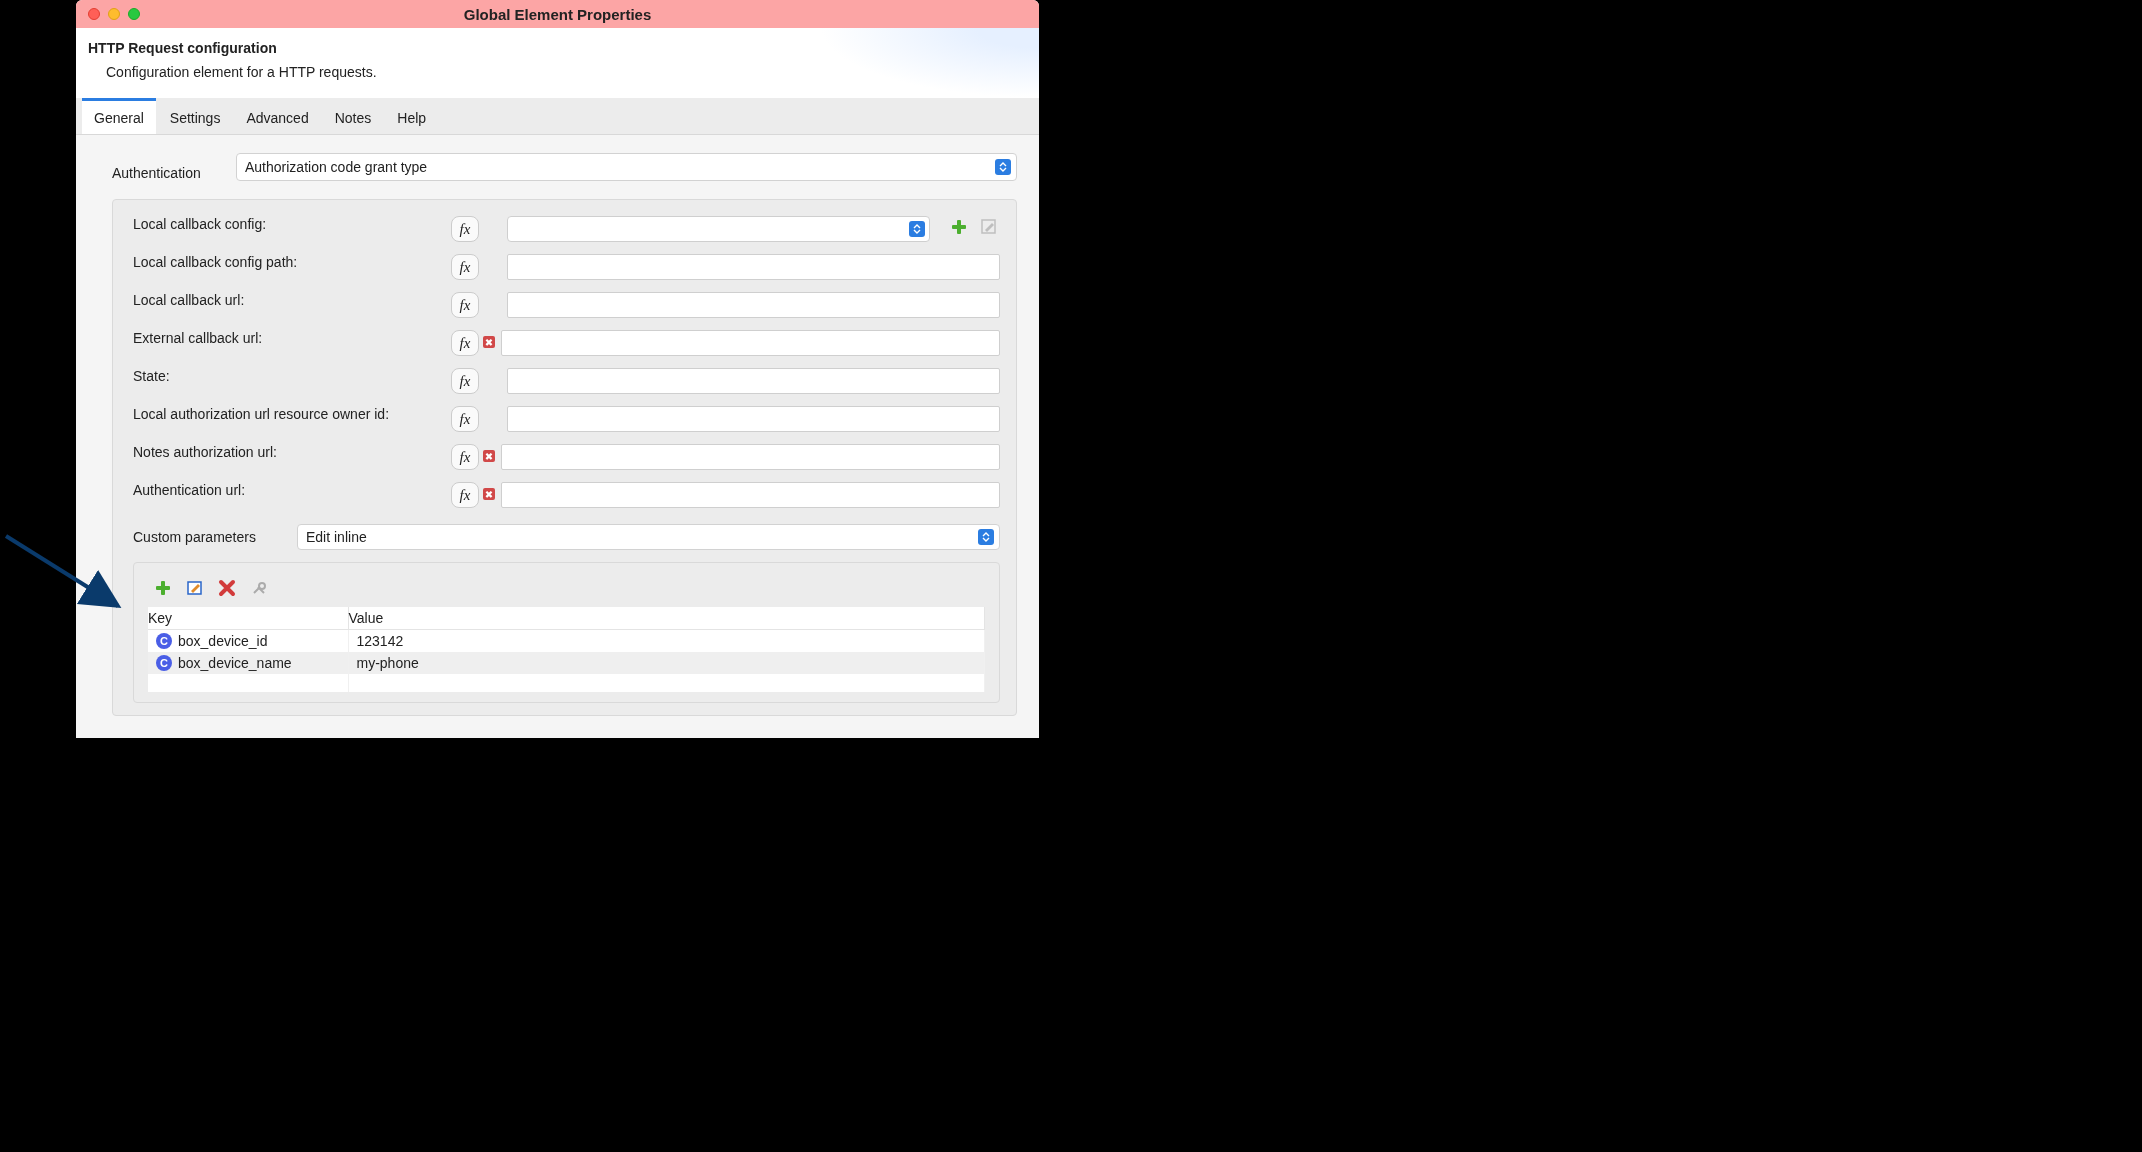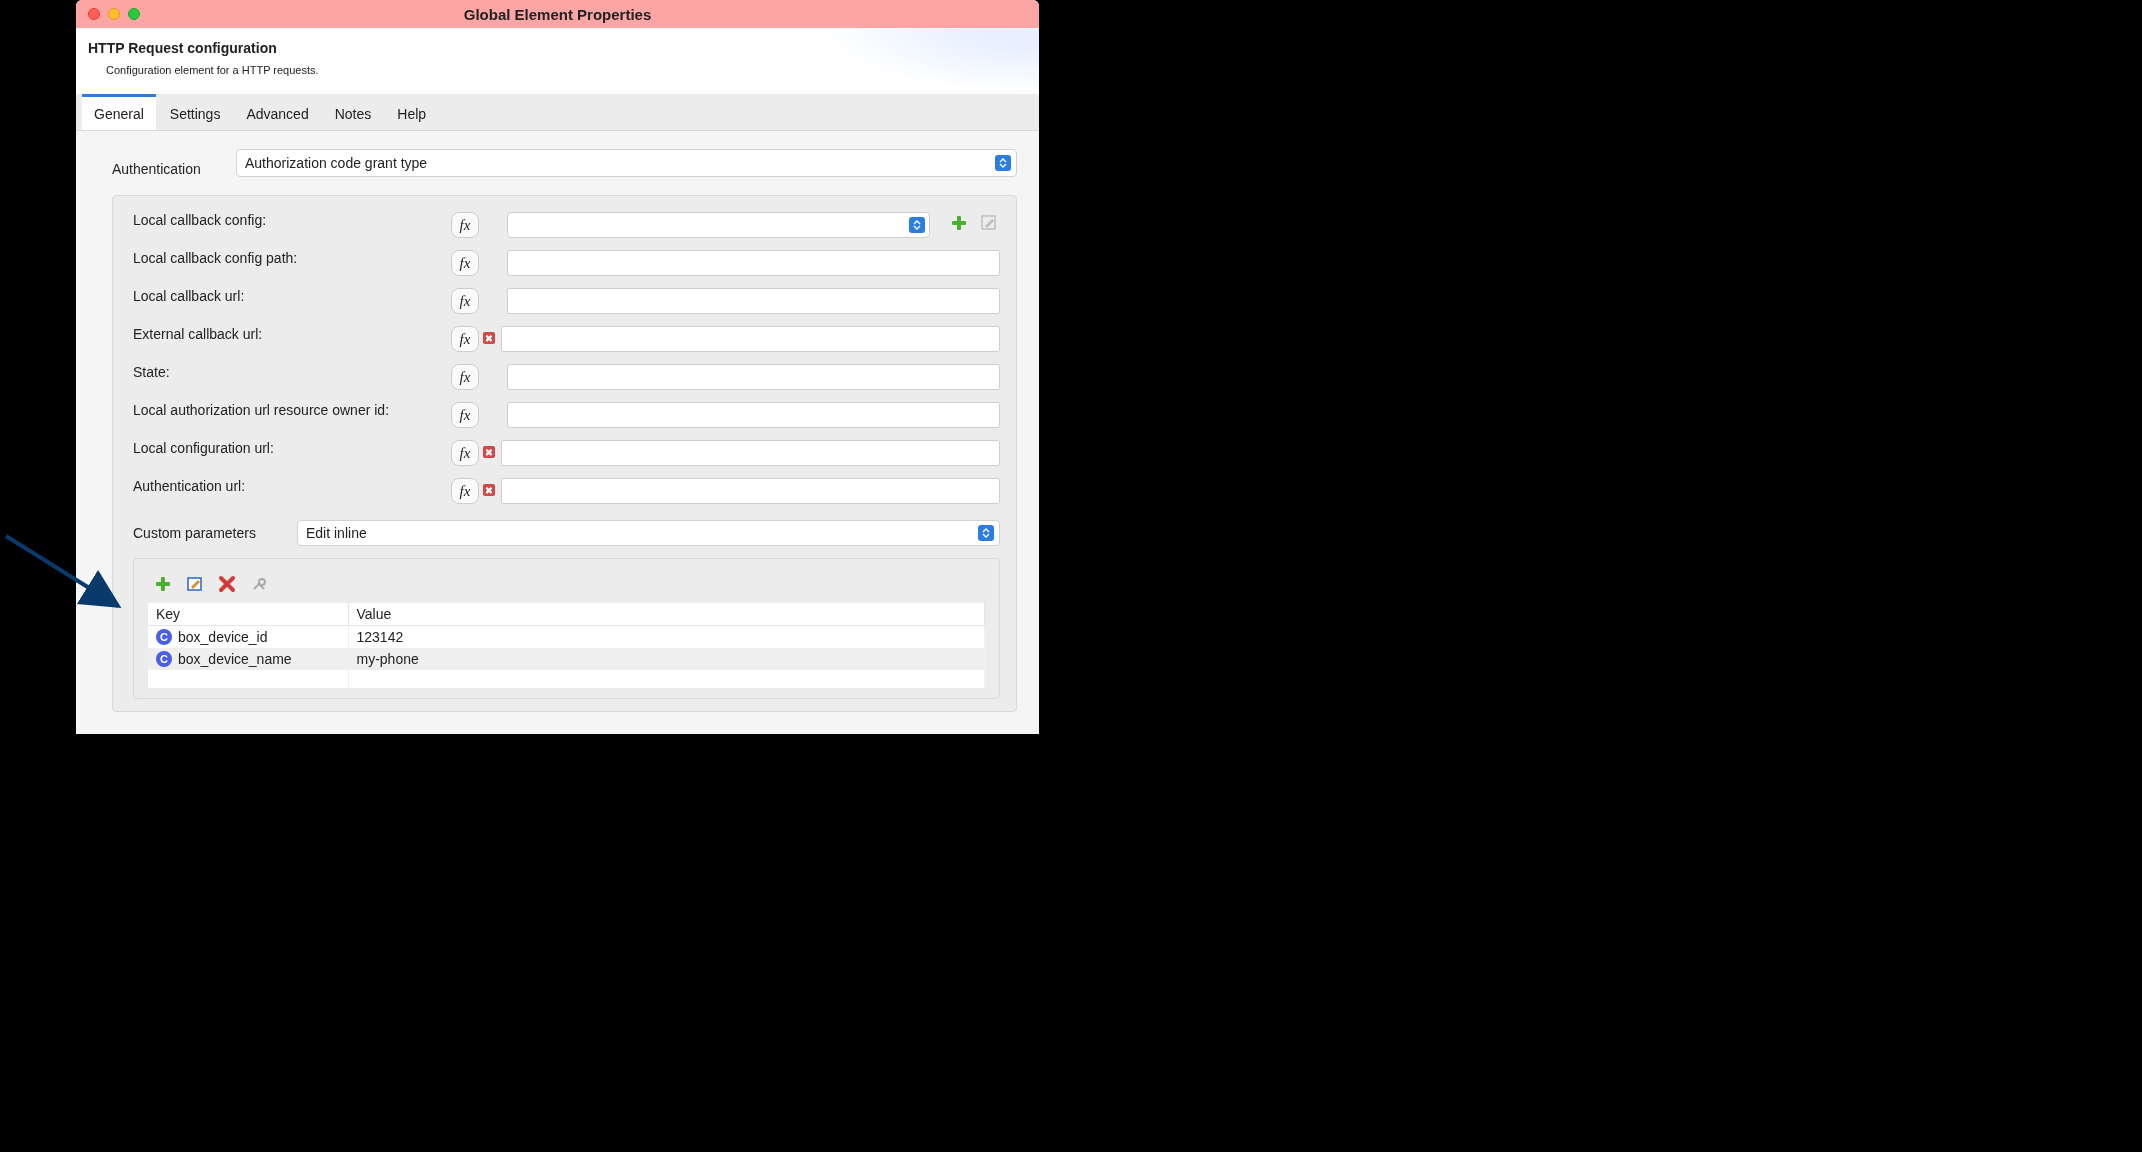--- a/index.html
+++ b/index.html
@@ -46,21 +46,21 @@
     text-align: center;
     font-weight: 700;
     font-size: 15px;
   }
   .header {
     padding: 12px 14px 18px 12px;
     background: #fff;
     position: relative;
   }
   .header h1 { font-size: 14px; font-weight: 700; }
-  .header p { margin-top: 8px; margin-left: 18px; font-size: 11px; }
+  .header p { margin-top: 8px; margin-left: 18px; font-size: 14px; }
   .header-gradient {
     position: absolute;
     right: 0; top: 0; bottom: 0; width: 220px;
     background: radial-gradient(ellipse at 100% 0%, #e6f0ff 20%, #fff 70%);
     pointer-events: none;
   }
   .tabs {
     display: flex;
     background: #ececec;
     border-bottom: 1px solid #d8d8d8;
@@ -188,21 +188,21 @@
     cursor: pointer;
   }
   .tbl {
     width: 100%;
     background: #fff;
     border-collapse: collapse;
     font-size: 14px;
   }
   .tbl th {
     text-align: left; font-weight: 400;
-    padding: 3px 8px;
+    padding: 3px 0;
     border-right: 1px solid #e4e4e4;
     border-bottom: 1px solid #e4e4e4;
     background: #fff;
   }
   .tbl td {
     padding: 3px 8px;
     border-right: 1px solid #f0f0f0;
   }
   .tbl tr.alt td { background: #efefef; }
   .tbl tr.spacer td { height: 18px; background: #fff; }
@@ -322,21 +322,21 @@
       </div>
 
       <div class="form-row">
         <div class="lbl">Local authorization url resource owner id:</div>
         <div class="fx-btn">fx</div>
         <div class="err-spacer"></div>
         <input class="txt" value="" style="">
       </div>
 
       <div class="form-row">
-        <div class="lbl">Local configuration url:</div>
+        <div class="lbl">Notes authorization url:</div>
         <div class="fx-btn">fx</div>
         <div class="err-mark">✖</div>
         <input class="txt" value="" style="">
       </div>
 
       <div class="form-row" style="margin-bottom:4px">
         <div class="lbl">Authentication url:</div>
         <div class="fx-btn">fx</div>
         <div class="err-mark">✖</div>
         <input class="txt" value="" style="">

